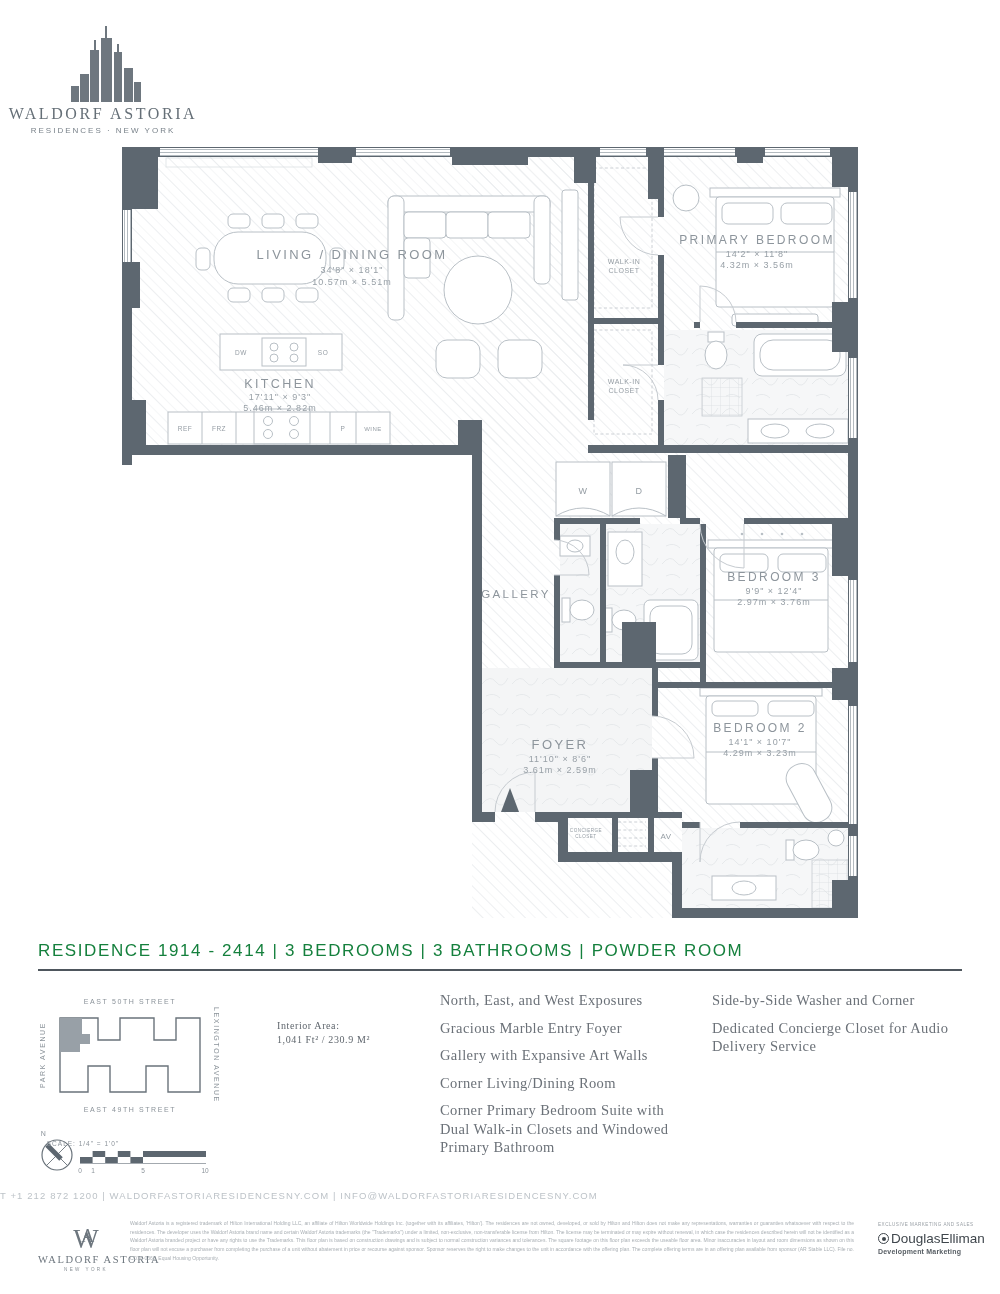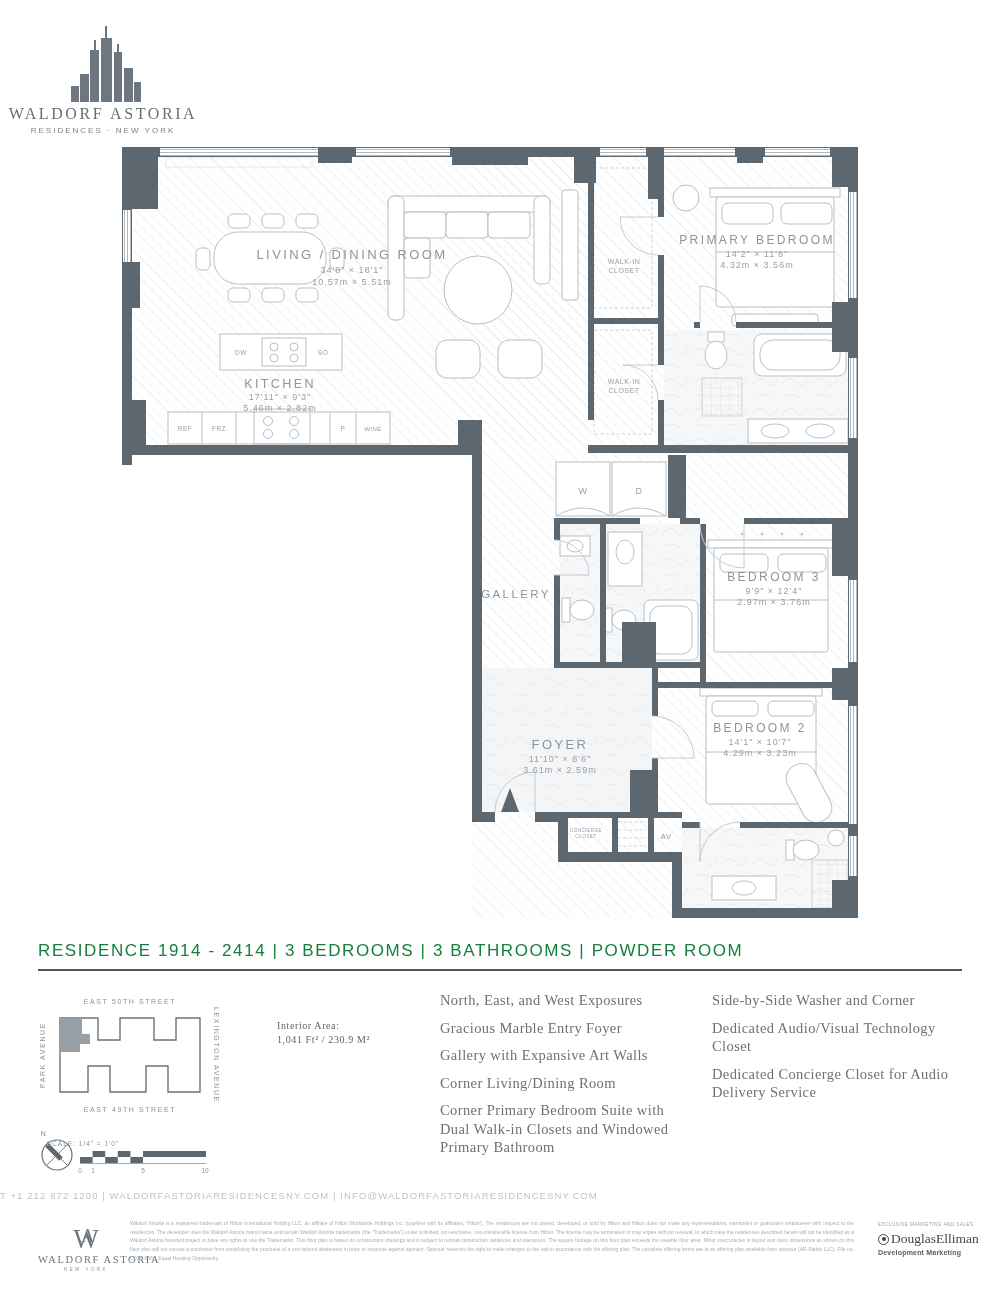--- a/index.html
+++ b/index.html
@@ -39,21 +39,21 @@
   .legal{position:absolute;left:130px;top:1219px;width:724px;font-size:5px;line-height:1.74;
          color:#a9afb4;text-align:justify;}
   .wa{position:absolute;left:38px;top:1224px;width:96px;text-align:center;color:#6d767e;}
   .wa-mono{position:relative;display:inline-block;height:30px;font-family:"Liberation Serif",serif;}
   .m-w{font-size:27px;line-height:30px;}
   .m-a{position:absolute;left:8px;top:2px;font-size:18px;}
   .wa-name{font-family:"Liberation Serif",serif;font-size:10.5px;letter-spacing:1.6px;margin-top:0px;white-space:nowrap;}
   .wa-sub{font-size:4.6px;letter-spacing:2.4px;color:#8a9197;margin-top:2px;}
   .de{position:absolute;left:878px;top:1222px;width:115px;}
   .de-ex{font-size:4.6px;letter-spacing:.5px;color:#9ba1a7;margin-bottom:4px;}
-  .de-logo{display:flex;align-items:center;gap:2px;font-family:Liberation Serif, serif;
+  .de-logo{display:flex;align-items:center;gap:2px;font-family:Liberation Sans, sans-serif;
            font-size:13.5px;color:#3f464c;}
   .de-circ{display:inline-flex;align-items:center;justify-content:center;width:11px;height:11px;
            border:1.6px solid #3f464c;border-radius:50%;box-sizing:border-box;}
   .de-dot{width:4px;height:4px;background:#3f464c;border-radius:50%;}
   .de-sub{font-size:7px;font-weight:bold;color:#565d63;margin-top:2px;letter-spacing:.2px;}
 </style>
 </head>
 <body>
 
 <div class="page">
@@ -430,21 +430,20 @@
 
 <div class="features feat1">
   <p>North, East, and West Exposures</p>
   <p>Gracious Marble Entry Foyer</p>
   <p>Gallery with Expansive Art Walls</p>
   <p>Corner Living/Dining Room</p>
   <p>Corner Primary Bedroom Suite with Dual Walk-in Closets and Windowed Primary Bathroom</p>
 </div>
 <div class="features feat2">
   <p>Side-by-Side Washer and Corner</p>
-  <p>Dedicated Audio/Visual Technology Closet</p>
   <p>Dedicated Concierge Closet for Audio Delivery Service</p>
 </div>
 
 <div class="contact">T +1 212 872 1200  |  WALDORFASTORIARESIDENCESNY.COM  |  INFO@WALDORFASTORIARESIDENCESNY.COM</div>
 
 <div class="wa">
   <div class="wa-mono">
     <span class="m-w">W</span>
     <span class="m-a">A</span>
   </div>

